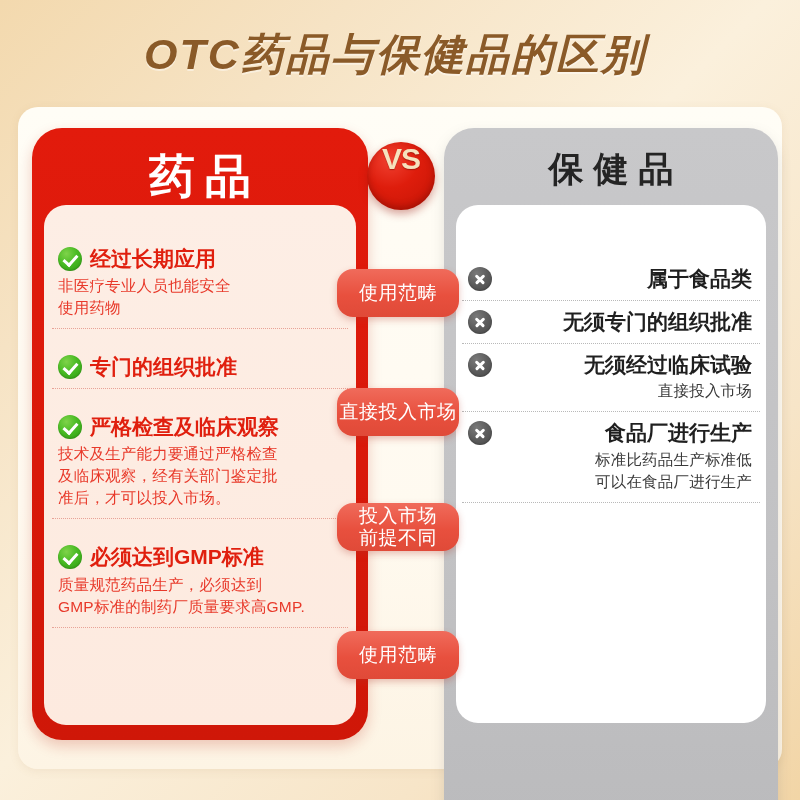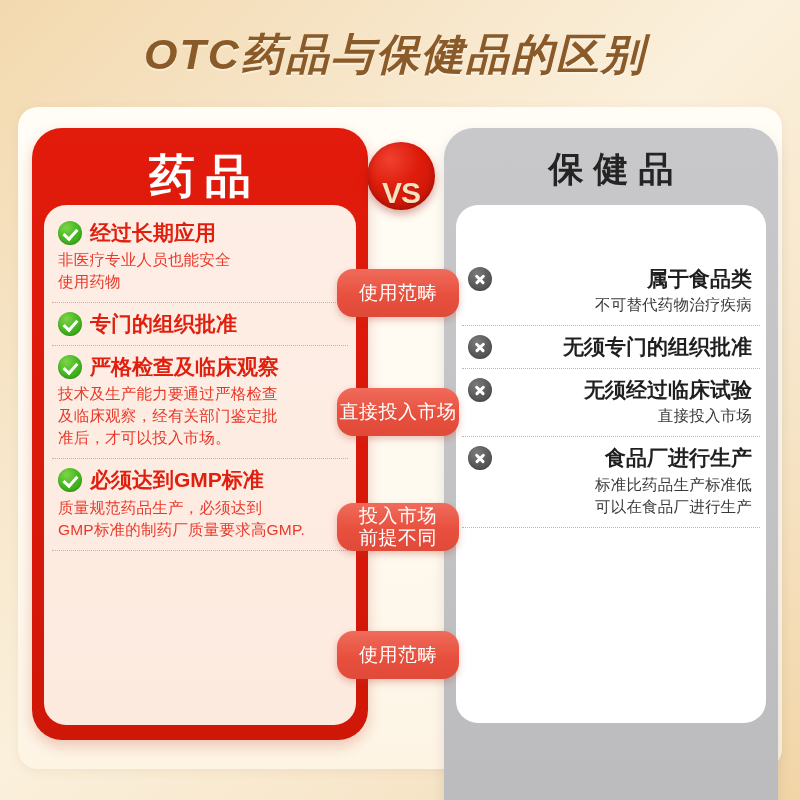--- a/index.html
+++ b/index.html
@@ -58,21 +58,21 @@
     font-size:35px;font-weight:bold;color:#242424;letter-spacing:10px;
     text-indent:10px;
   }
   .gray-inner{
     position:absolute;left:12px;top:77px;width:310px;height:518px;
     background:#ffffff;border-radius:22px;
   }
 
   
   .l-list{position:absolute;left:0;top:0;width:312px;}
-  .l-item{position:relative;padding:0 16px 0 14px;}
+  .l-item{position:relative;padding:0 16px 0 14px;margin-top:26px;}
   .l-head{display:flex;align-items:center;gap:8px;}
   .l-title{font-size:21px;font-weight:bold;color:#e01f0e;line-height:1.15;}
   .l-desc{
     font-size:15.5px;color:#e8392a;line-height:1.42;margin-top:4px;
     letter-spacing:.2px;
   }
   .l-sep{
     margin:9px 8px 9px 8px;height:0;
     border-top:1.5px dotted #e8a397;
   }
@@ -119,21 +119,21 @@
   }
   .xic:before{transform:rotate(45deg);}
   .xic:after{transform:rotate(-45deg);}
 
   
   .vs{
     position:absolute;left:367px;top:142px;width:68px;height:68px;
     border-radius:50%;
     background:radial-gradient(circle at 34% 26%,#f04030 0%,#de1d0c 42%,#c41405 100%);
     box-shadow:0 4px 9px rgba(150,20,10,.38), inset 0 -3px 7px rgba(110,8,0,.45);
-    display:flex;align-items:flex-end;justify-content:center;
+    display:flex;align-items:flex-start;justify-content:center;
     z-index:8;
   }
   .vs span{
     font-size:30px;font-weight:bold;color:#f6e2be;letter-spacing:-1px;
     text-shadow:0 1px 1px rgba(120,15,5,.55);
   }
 
   
   .pill{
     position:absolute;left:337px;width:122px;
@@ -200,21 +200,20 @@
 
   <div class="gray-card">
     <div class="gray-head">保健品</div>
     <div class="gray-inner">
       <div class="r-list" id="right-list" style="padding-top: 62px;">
           <div class="r-item">
             <div class="r-head">
               <div class="xic"></div>
               <div class="r-title">属于食品类</div>
             </div>
-            <div class="r-desc">不可替代药物治疗疾病</div>
           </div>
           <div class="r-sep"></div>
           <div class="r-item">
             <div class="r-head">
               <div class="xic"></div>
               <div class="r-title">无须专门的组织批准</div>
             </div>
           </div>
           <div class="r-sep"></div>
           <div class="r-item">

